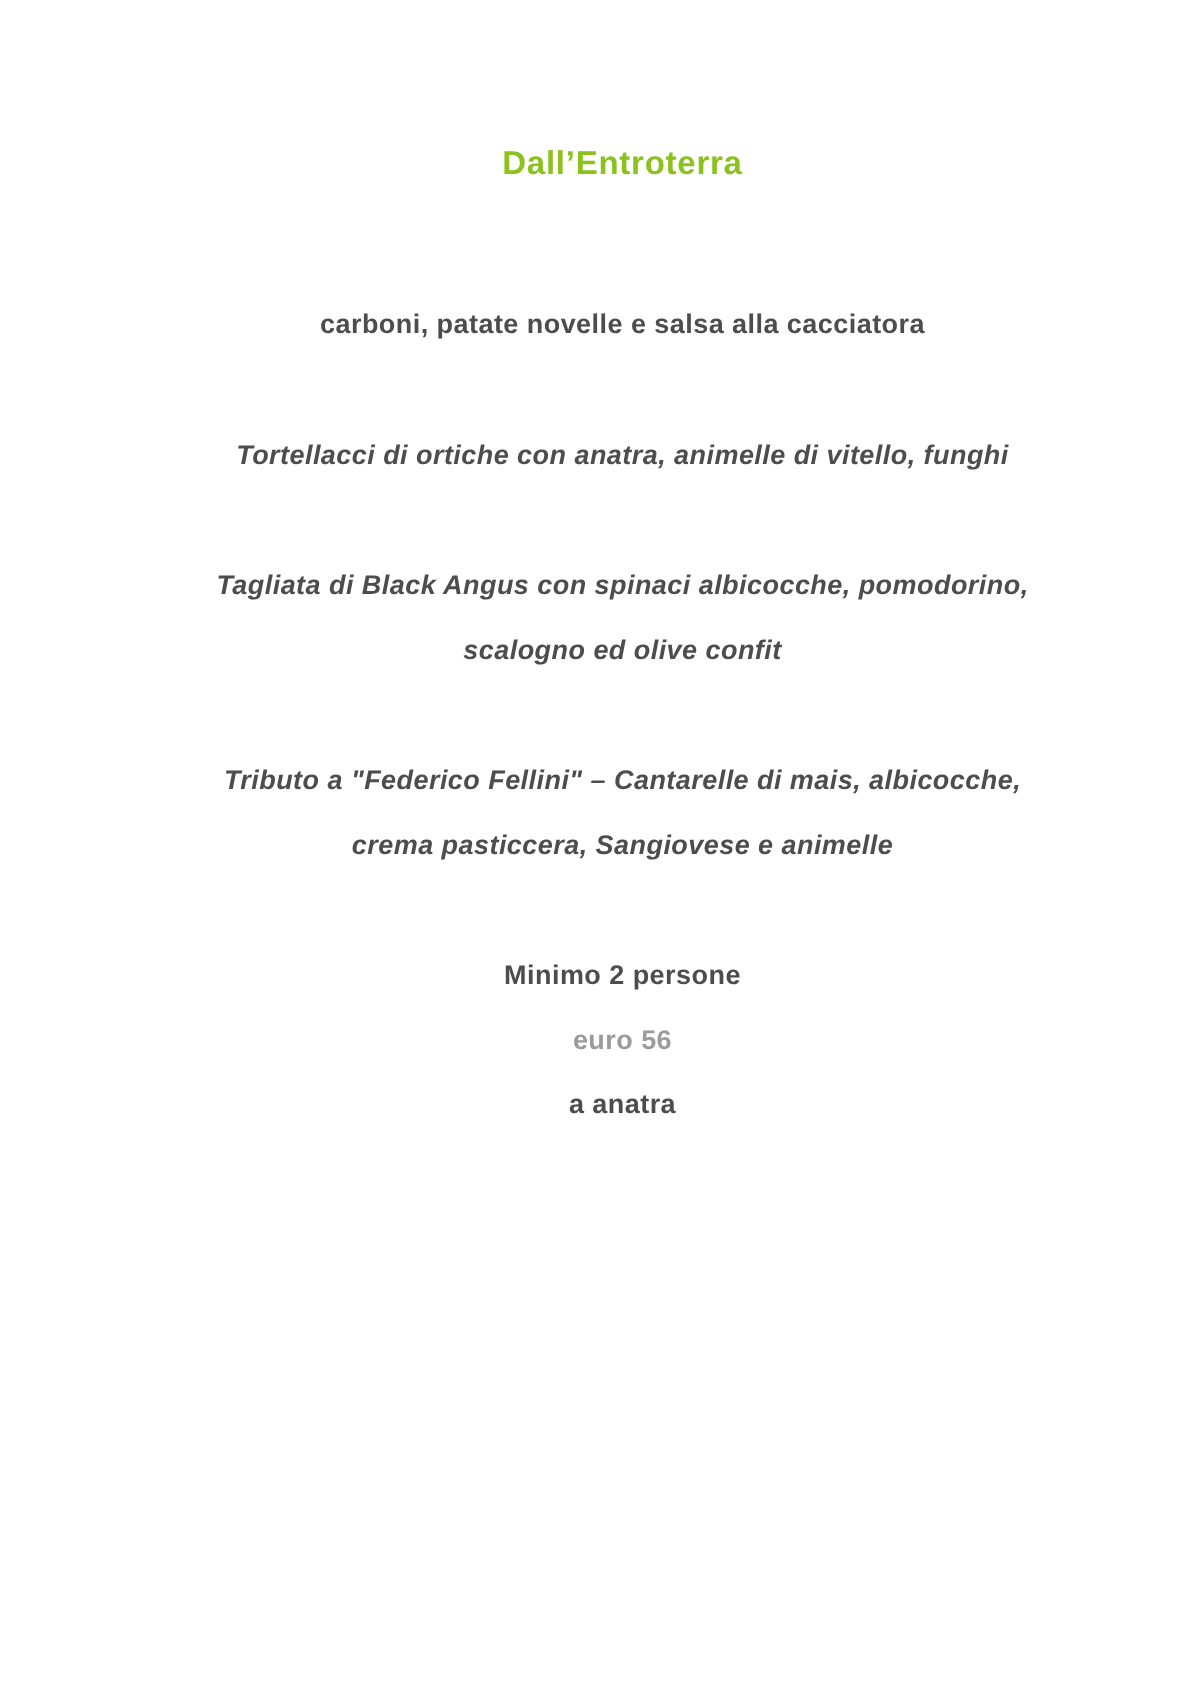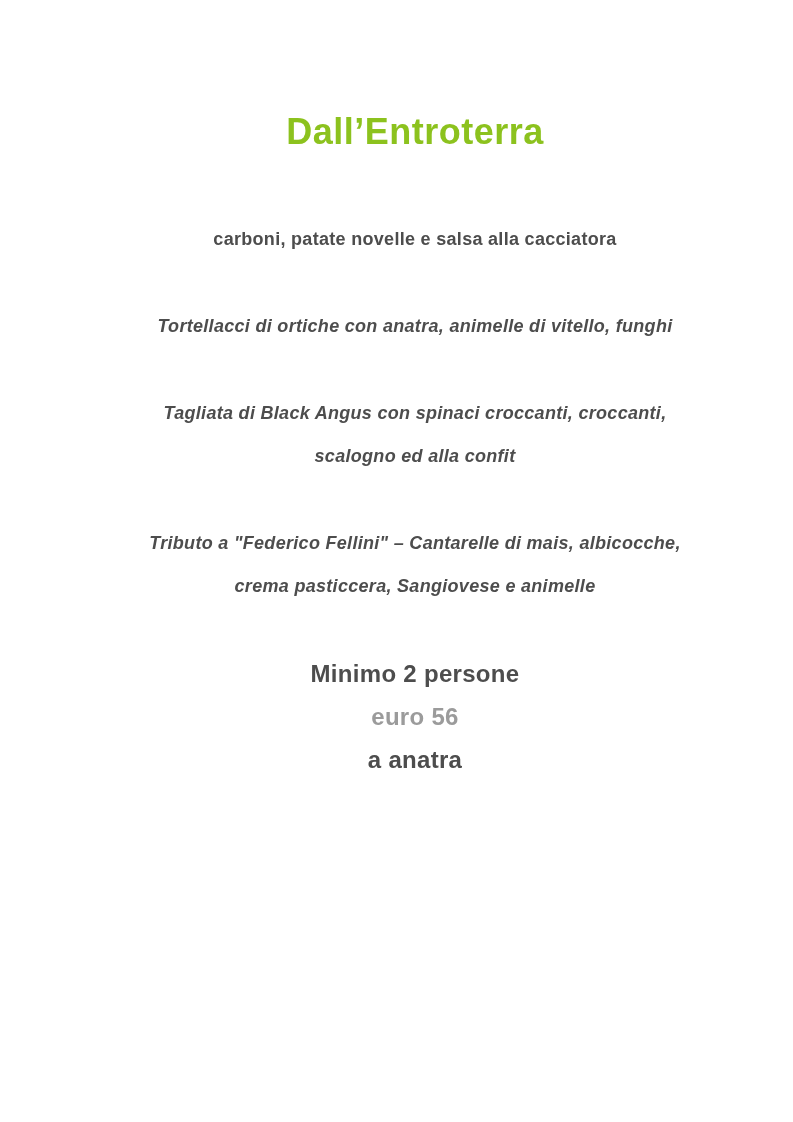--- a/index.html
+++ b/index.html
@@ -16,22 +16,22 @@
     font-family: "Liberation Sans", sans-serif;
     font-weight: 700;
     color: var(--text, #4d4d4d);
     text-align: center;
     
     padding-left: 37px;
     overflow: hidden;
   }
   .title {
     margin: 0;
-    padding-top: 110px;
-    font-size: 36px;
+    padding-top: 87px;
+    font-size: 22px;
     line-height: 43px;
     letter-spacing: 0.5px;
     font-weight: 700;
     color: var(--accent, #8cc21e);
   }
   .items {
     margin-top: 65px;
   }
   .item p {
     margin: 0;
@@ -41,21 +41,21 @@
   }
   .item + .item {
     margin-top: 44px;
     font-style: italic;
   }
   .footer {
     margin-top: 44px;
   }
   .footer p {
     margin: 0;
-    font-size: 24px;
+    font-size: 18px;
     line-height: 43px;
     letter-spacing: 0.3px;
     text-align: center;
   }
   .price {
     color: var(--muted, #9b9b9b);
   }
 </style>
 </head>
 <body>
@@ -68,22 +68,22 @@
 
     <div class="item">
       <p>carboni, patate novelle e salsa alla cacciatora</p>
     </div>
 
     <div class="item">
       <p>Tortellacci di ortiche con anatra, animelle di vitello, funghi</p>
     </div>
 
     <div class="item">
-      <p>Tagliata di Black Angus con spinaci croccanti, croccanti,</p>
-      <p>scalogno ed alla confit</p>
+      <p>Tagliata di Black Angus con spinaci albicocche, pomodorino,</p>
+      <p>scalogno ed olive confit</p>
     </div>
 
     <div class="item">
       <p>Tributo a "Federico Fellini" – Cantarelle di mais, albicocche,</p>
       <p>crema pasticcera, Sangiovese e animelle</p>
     </div>
 
   </section>
 
   <footer class="footer">

